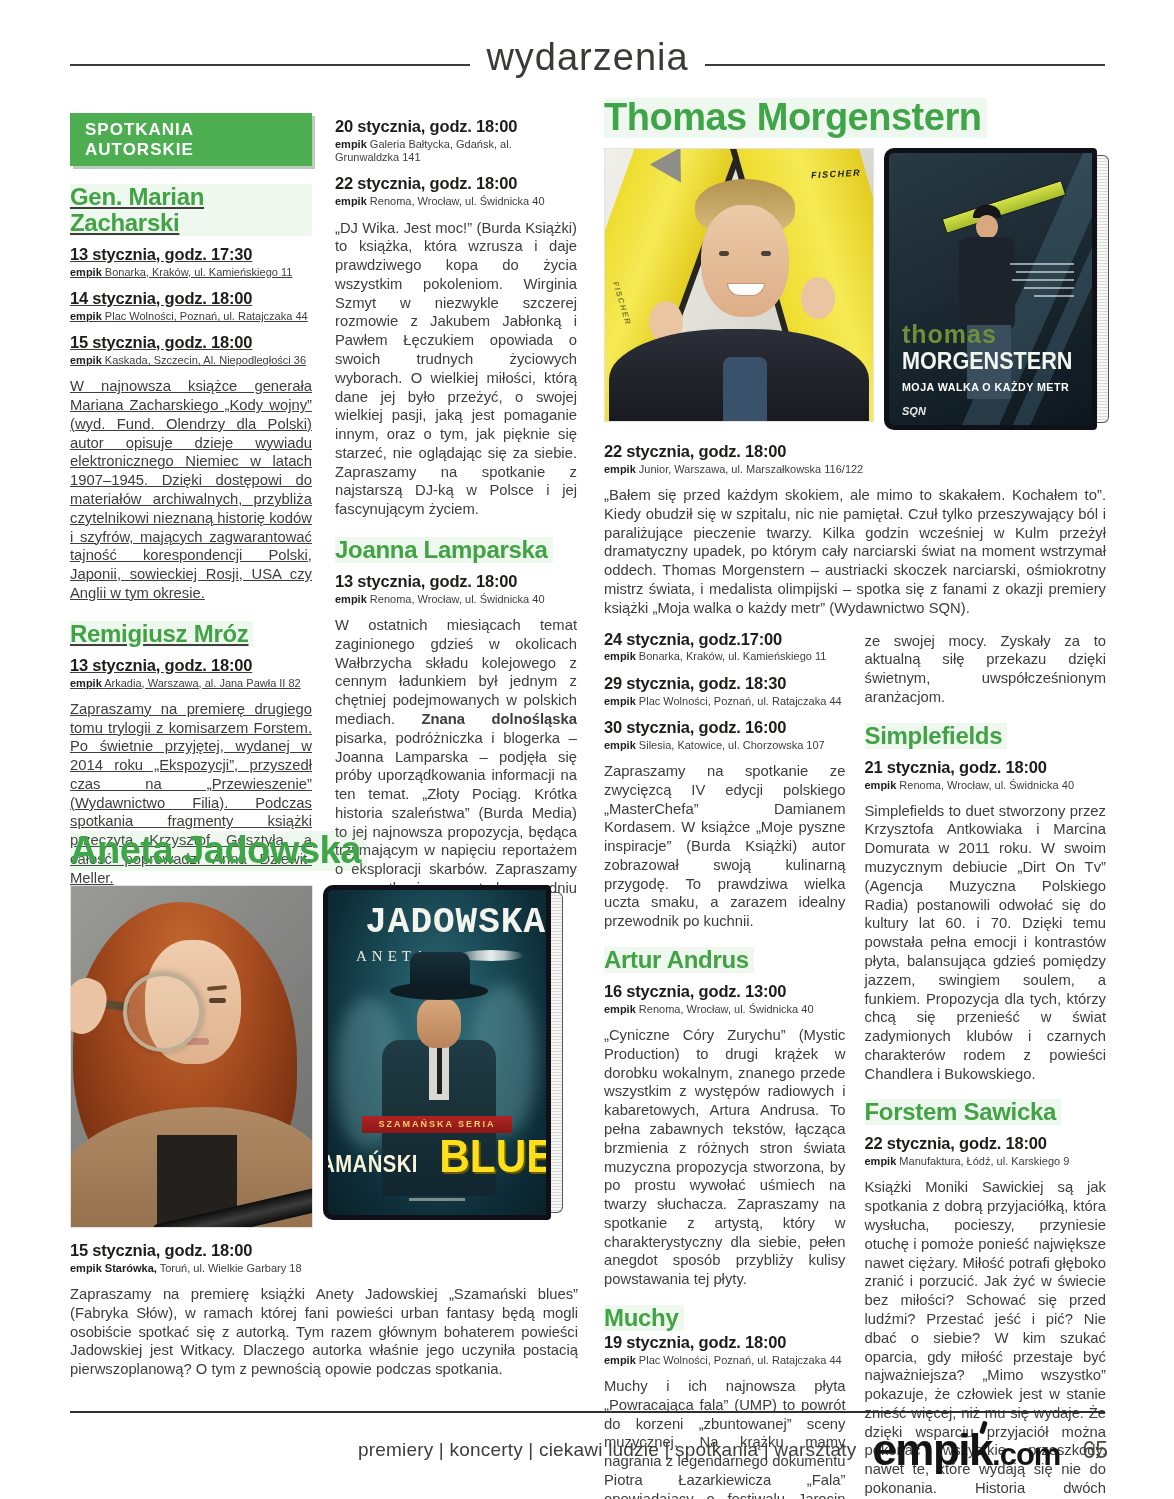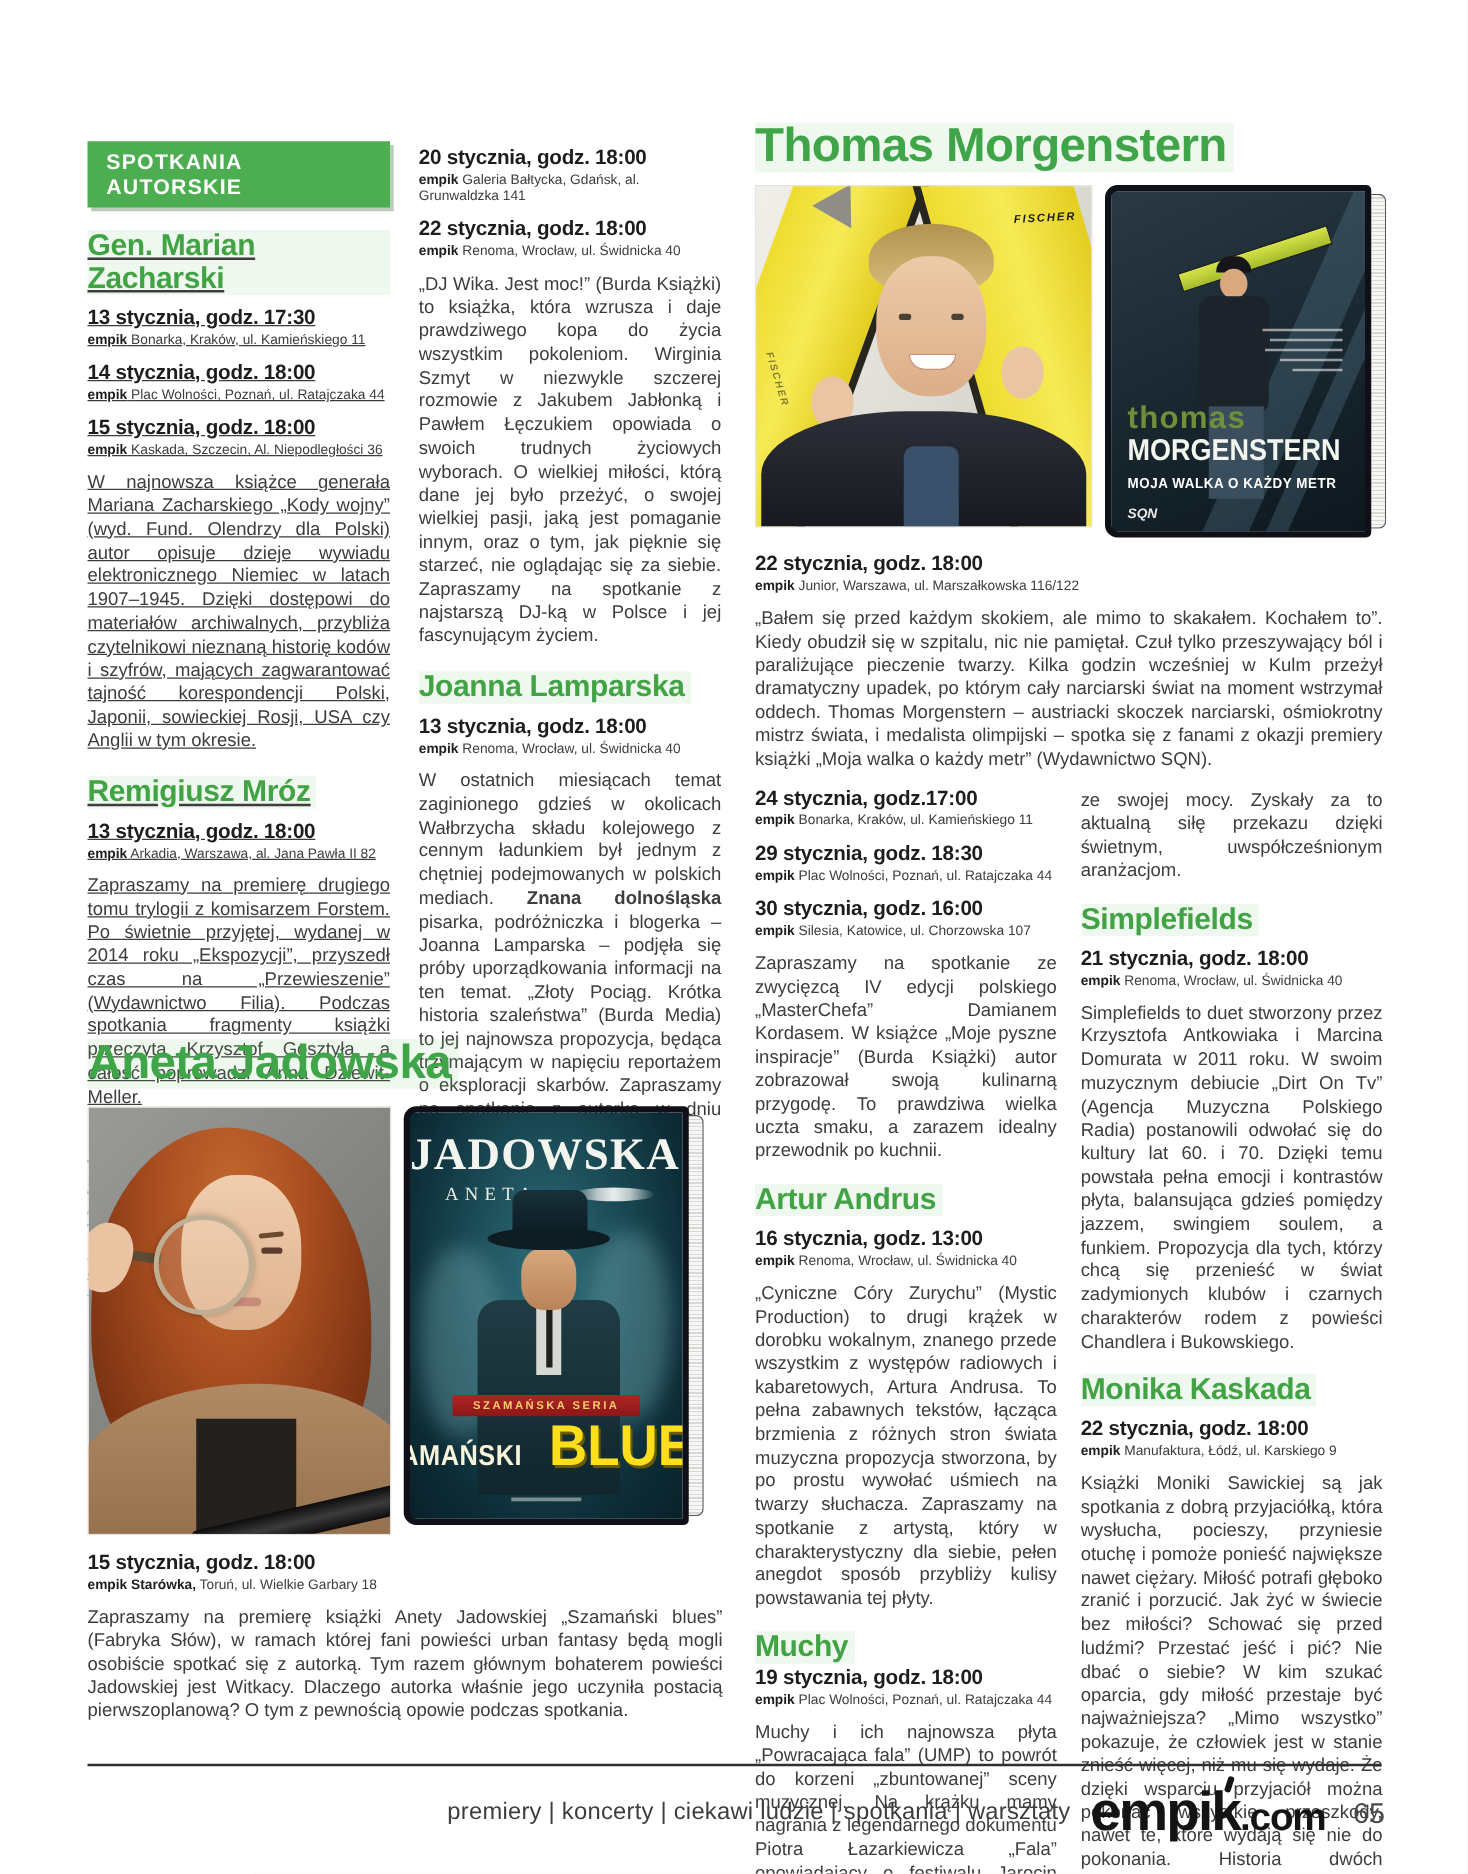--- a/index.html
+++ b/index.html
@@ -98,21 +98,21 @@
   .jp-hand{position:absolute;left:-8px;top:92px;width:42px;height:56px;background:#e9c3a2;border-radius:45%;transform:rotate(20deg);}
   .jp-coat{position:absolute;left:-14px;bottom:-32px;width:272px;height:152px;
            background:linear-gradient(#b08a64,#8f6b49);border-radius:55% 45% 0 0;}
   .jp-top{position:absolute;left:86px;bottom:0;width:80px;height:92px;background:#24201e;}
   .jp-scope{position:absolute;right:-36px;bottom:0;width:195px;height:24px;border-radius:4px;
             background:linear-gradient(#0c0c0c,#3c3c3c 50%,#0c0c0c);transform:rotate(-13deg);}
 
   
   .aj-book{width:240px;height:335px;}
   .aj-cover{background:radial-gradient(ellipse at 50% 40%,#31707c 0%,#1a4a55 42%,#0d2d37 75%,#092129 100%);}
-  .ajc-author{position:absolute;top:12px;left:0;right:0;text-align:left;font-family:Liberation Serif, serif;
+  .ajc-author{position:absolute;top:12px;left:0;right:0;text-align:right;font-family:Liberation Mono, monospace;
               font-size:36px;font-weight:bold;color:#f4f4ee;letter-spacing:1px;}
   .ajc-first{position:absolute;top:58px;left:28px;font-family:"Liberation Serif",serif;font-size:15px;
              letter-spacing:5px;color:#eceadf;}
   .ajc-wings{position:absolute;top:60px;right:22px;width:66px;height:11px;border-radius:50%;
              background:linear-gradient(90deg,transparent,#b9c4c6 30%,#e8eeee 50%,#b9c4c6 70%,transparent);}
   .ghost{position:absolute;width:66px;height:150px;background:rgba(150,210,215,.28);filter:blur(8px);border-radius:45%;}
   .hatbrim{position:absolute;left:62px;top:92px;width:98px;height:18px;background:#0e1d23;border-radius:50%;}
   .hatcrown{position:absolute;left:82px;top:62px;width:60px;height:36px;
             background:linear-gradient(#18303a,#0c1c23);border-radius:10px 10px 2px 2px;}
   .ajc-face{position:absolute;left:89px;top:108px;width:44px;height:50px;
@@ -135,20 +135,25 @@
   .logo{position:relative;font-weight:bold;color:#141414;font-size:44px;letter-spacing:-1.5px;line-height:1;}
   .logo .com{font-size:31px;letter-spacing:-1px;}
   .logo-tick{position:absolute;right:74px;top:-7px;width:5px;height:13px;background:#141414;border-radius:2px;transform:rotate(18deg);}
   .page-num{font-size:23px;color:#4a4a48;margin-left:6px;}
 </style>
 </head>
 <body>
 
 <div class="page">
 
+  <div class="masthead">
+    <div class="rule"></div>
+    <div class="masthead-title">wydarzenia</div>
+    <div class="rule"></div>
+  </div>
 
   <div class="col1">
     <div class="badge">SPOTKANIA AUTORSKIE</div>
 
     <div class="h2">Gen. Marian Zacharski</div>
     <div class="event">
       <div class="event-date">13 stycznia, godz. 17:30</div>
       <div class="event-loc"><b>empik</b> <span>Bonarka, Kraków, ul. Kamieńskiego 11</span></div>
     </div>
     <div class="event">
@@ -330,21 +335,21 @@
       <div class="subcol">
         <p class="body" style="margin-top:2px;">ze swojej mocy. Zyskały za to aktualną siłę przekazu dzięki świetnym, uwspółcześnionym aranżacjom.</p>
 
         <div class="h2">Simplefields</div>
         <div class="event">
           <div class="event-date">21 stycznia, godz. 18:00</div>
           <div class="event-loc"><b>empik</b> <span>Renoma, Wrocław, ul. Świdnicka 40</span></div>
         </div>
         <p class="body">Simplefields to duet stworzony przez Krzysztofa Antkowiaka i Marcina Domurata w 2011 roku. W swoim muzycznym debiucie „Dirt On Tv” (Agencja Muzyczna Polskiego Radia) postanowili odwołać się do kultury lat 60. i 70. Dzięki temu powstała pełna emocji i kontrastów płyta, balansująca gdzieś pomiędzy jazzem, swingiem soulem, a funkiem. Propozycja dla tych, którzy chcą się przenieść w świat zadymionych klubów i czarnych charakterów rodem z powieści Chandlera i Bukowskiego.</p>
 
-        <div class="h2">Monika Kaskada</div>
+        <div class="h2">Forstem Sawicka</div>
         <div class="event">
           <div class="event-date">22 stycznia, godz. 18:00</div>
           <div class="event-loc"><b>empik</b> <span>Manufaktura, Łódź, ul. Karskiego 9</span></div>
         </div>
         <p class="body">Książki Moniki Sawickiej są jak spotkania z dobrą przyjaciółką, która wysłucha, pocieszy, przyniesie otuchę i pomoże ponieść największe nawet ciężary. Miłość potrafi głęboko zranić i porzucić. Jak żyć w świecie bez miłości? Schować się przed ludźmi? Przestać jeść i pić? Nie dbać o siebie? W kim szukać oparcia, gdy miłość przestaje być najważniejsza? „Mimo wszystko” pokazuje, że człowiek jest w stanie znieść więcej, niż mu się wydaje. Że dzięki wsparciu przyjaciół można pokonać wszystkie przeszkody, nawet te, które wydają się nie do pokonania. Historia dwóch przyjaciółek wzrusza i bawi do łez, skłania do refleksji, daje nadzieję na lepsze jutro i pozwala dostrzec, co w życiu jest najważniejsze.</p>
       </div>
     </div>
   </div>
 
   <div class="footer-rule"></div>

